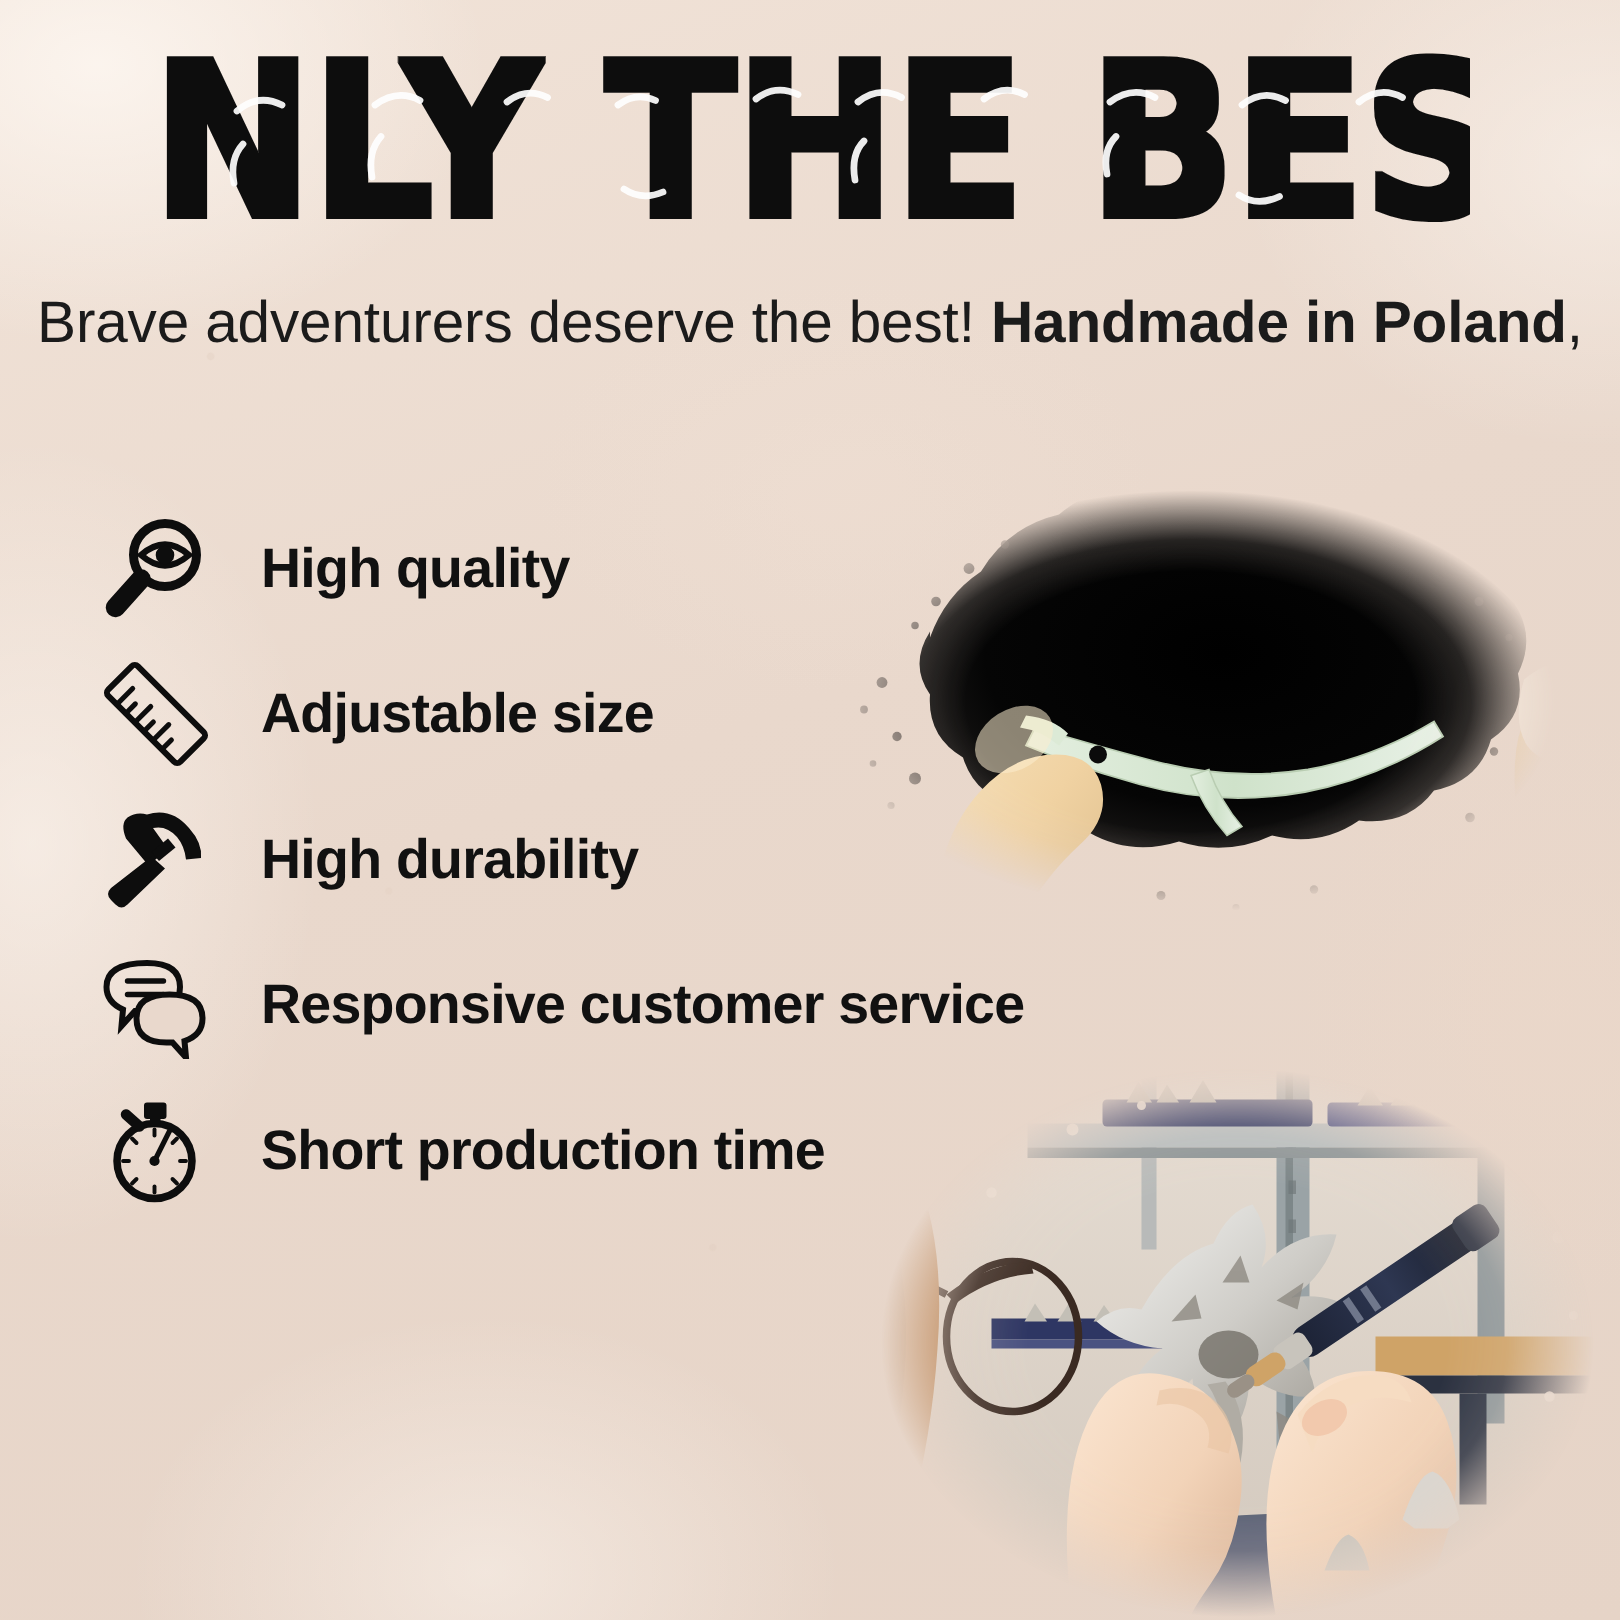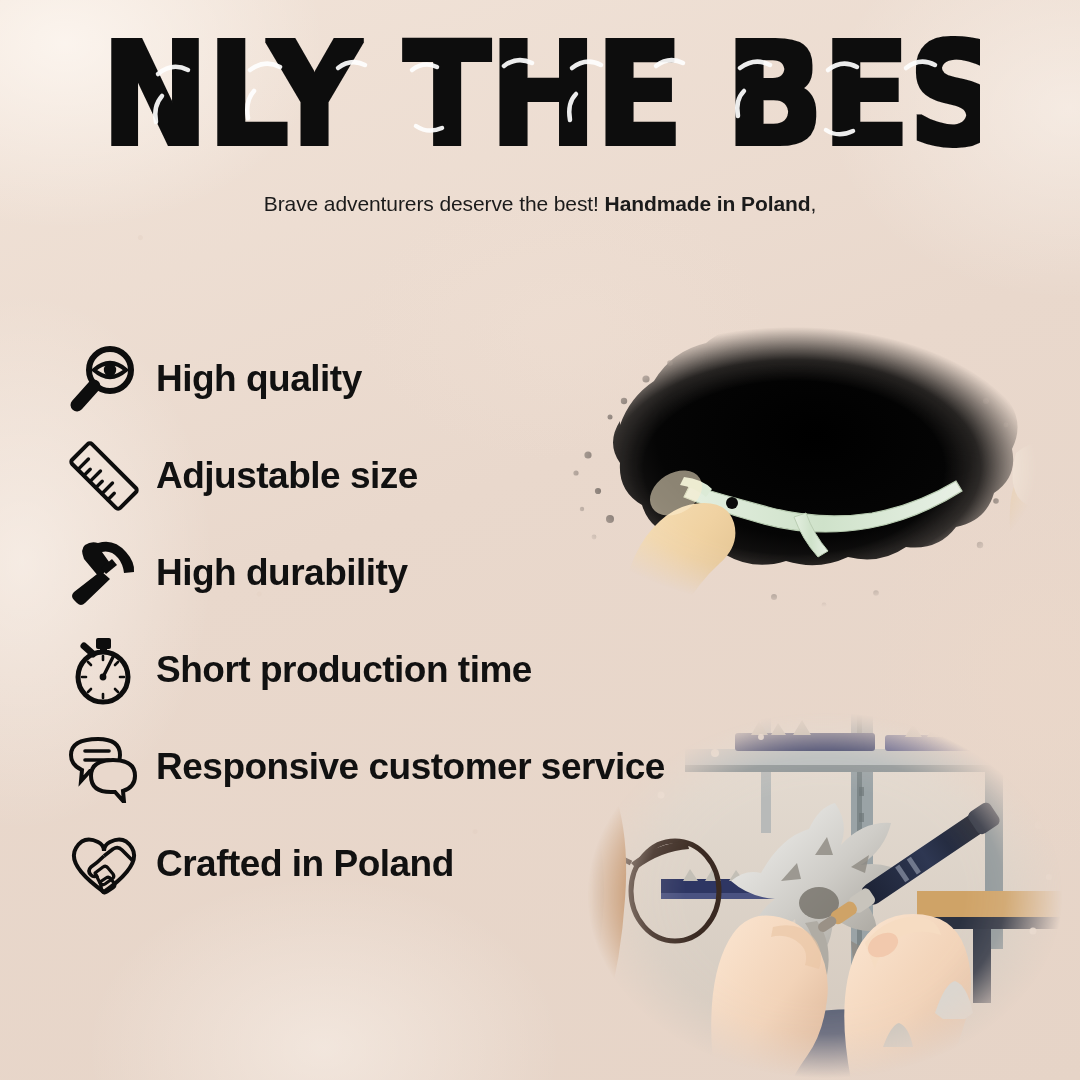--- a/index.html
+++ b/index.html
@@ -48,21 +48,21 @@
     line-height:1;
     height:140px;
   }
   .headline svg { display:block; margin:0 auto; }
 
   
   .subcopy {
     position:absolute;
     left:0; right:0; top:190px;
     text-align:center;
-    font-size:21px;
+    font-size:39px;
     line-height:1.32;
     color:#1b1b1b;
     letter-spacing:-.1px;
     font-weight:400;
   }
   .subcopy b { font-weight:700; }
 
   
   .photo {
     position:absolute;
@@ -89,20 +89,21 @@
   
   .features {
     position:absolute;
     left:66px; top:330px;
     width:730px;
   }
   .feature-row {
     display:flex;
     align-items:center;
     height:97px;
+    gap:18px;
   }
   .feature-icon {
     width:76px; min-width:76px;
     height:76px;
     display:flex; align-items:center; justify-content:center;
     margin-right:14px;
   }
   .feature-icon svg { display:block; }
   .feature-label {
     font-size:37px;
@@ -411,20 +412,34 @@
         <path fill="#0d0d0d" d="
           M 30 6 q 16 -5 28 9 q 9 10 8 20 l -10 1 q -1 -9 -6 -15
           q -7 -8 -16 -6 l 10 14 l -13 11 l -15 -18 q -4 -10 1 -14 q 6 -4 13 -2 Z"></path>
         <path fill="#0d0d0d" d="
           M 33 31 l 11 -9 l 5 6 l -11 9 Z"></path>
         <path fill="#0d0d0d" d="
           M 33 34 l 9 8 L 17 66 q -4 4 -8 0 l -3 -3 q -4 -4 0 -8 Z"></path>
       </svg>
     </span>
     <span class="feature-label">High durability</span>
+  </div>
+
+  <div class="feature-row">
+    <span class="feature-icon">
+      <svg width="72" height="72" viewBox="0 0 72 72" aria-hidden="true">
+        <path fill="none" stroke="#0d0d0d" stroke-width="4" d="M 30 8 q 22 0 22 16 q 0 16 -22 16 l -8 0 l -9 10 l 1 -11 q -11 -5 -11 -15 q 0 -16 27 -16 Z"></path>
+        <g stroke="#0d0d0d" stroke-width="3.6" stroke-linecap="round">
+          <path d="M 17 20 h 24"></path>
+            <path d="M 17 29 h 24"></path>
+        </g>
+        <path fill="#e9d8cc" stroke="#0d0d0d" stroke-width="4" d="M 45 29 q 22 0 22 16 q 0 11 -12 15 l 1 11 l -9 -10 l -4 0 q -20 0 -20 -16 q 0 -16 22 -16 Z"></path>
+      </svg>
+    </span>
+    <span class="feature-label">Responsive customer service</span>
   </div>
 
   <div class="feature-row">
     <span class="feature-icon">
       <svg width="72" height="72" viewBox="0 0 72 72" aria-hidden="true">
         <circle cx="35" cy="43" r="25" fill="none" stroke="#0d0d0d" stroke-width="5"></circle>
         <rect x="28" y="4" width="15" height="11" rx="2" fill="#0d0d0d"></rect>
         <rect x="32" y="13" width="7" height="7" fill="#0d0d0d"></rect>
         <path d="M 16 12 l 9 8" stroke="#0d0d0d" stroke-width="7" stroke-linecap="round"></path>
         <path d="M 35 43 L 45 23" stroke="#0d0d0d" stroke-width="3.4" stroke-linecap="round"></path>
@@ -437,43 +452,14 @@
           <path d="M 20 28 l 3 3"></path>
             <path d="M 47 55 l 3 3"></path>
           <path d="M 50 28 l -3 3"></path>
             <path d="M 23 55 l -3 3"></path>
         </g>
       </svg>
     </span>
     <span class="feature-label">Short production time</span>
   </div>
 
-  <div class="feature-row">
-    <span class="feature-icon">
-      <svg width="72" height="72" viewBox="0 0 72 72" aria-hidden="true">
-        <path fill="none" stroke="#0d0d0d" stroke-width="4" d="M 30 8 q 22 0 22 16 q 0 16 -22 16 l -8 0 l -9 10 l 1 -11 q -11 -5 -11 -15 q 0 -16 27 -16 Z"></path>
-        <g stroke="#0d0d0d" stroke-width="3.6" stroke-linecap="round">
-          <path d="M 17 20 h 24"></path>
-            <path d="M 17 29 h 24"></path>
-        </g>
-        <path fill="#e9d8cc" stroke="#0d0d0d" stroke-width="4" d="M 45 29 q 22 0 22 16 q 0 11 -12 15 l 1 11 l -9 -10 l -4 0 q -20 0 -20 -16 q 0 -16 22 -16 Z"></path>
-      </svg>
-    </span>
-    <span class="feature-label">Responsive customer service</span>
-  </div>
-
-  <div class="feature-row">
-    <span class="feature-icon">
-      <svg width="72" height="72" viewBox="0 0 72 72" aria-hidden="true">
-        <path fill="none" stroke="#0d0d0d" stroke-width="4" d="M 36 64 C 8 44 2 30 8 20 q 8 -13 22 -6 q 6 3 6 9
-                 q 0 -6 6 -9 q 14 -7 22 6 c 6 10 0 24 -28 44 Z"></path>
-        <path fill="none" stroke="#0d0d0d" stroke-width="3.6" stroke-linejoin="round" d="M 36 28 l 9 -7 q 5 -3 9 1 l 10 10"></path>
-        <path fill="none" stroke="#0d0d0d" stroke-width="3.6" stroke-linejoin="round" d="M 36 28 q -7 7 -13 11 q -4 4 0 8 q 3 3 7 0"></path>
-        <g fill="none" stroke="#0d0d0d" stroke-width="3.2" stroke-linejoin="round">
-          <path d="M 27 45 l 8 -6 q 3 -2 5 1 l 5 6 q 2 3 -1 5 l -7 5 q -3 2 -5 -1 Z"></path>
-          <path d="M 32 54 l 6 -4 q 3 -2 5 1 l 3 4 q 2 3 -1 5 l -6 4 q -3 2 -5 -1 Z"></path>
-        </g>
-      </svg>
-    </span>
-    <span class="feature-label">Crafted in Poland</span>
-  </div>
 
 </div>
 
 </body></html>

